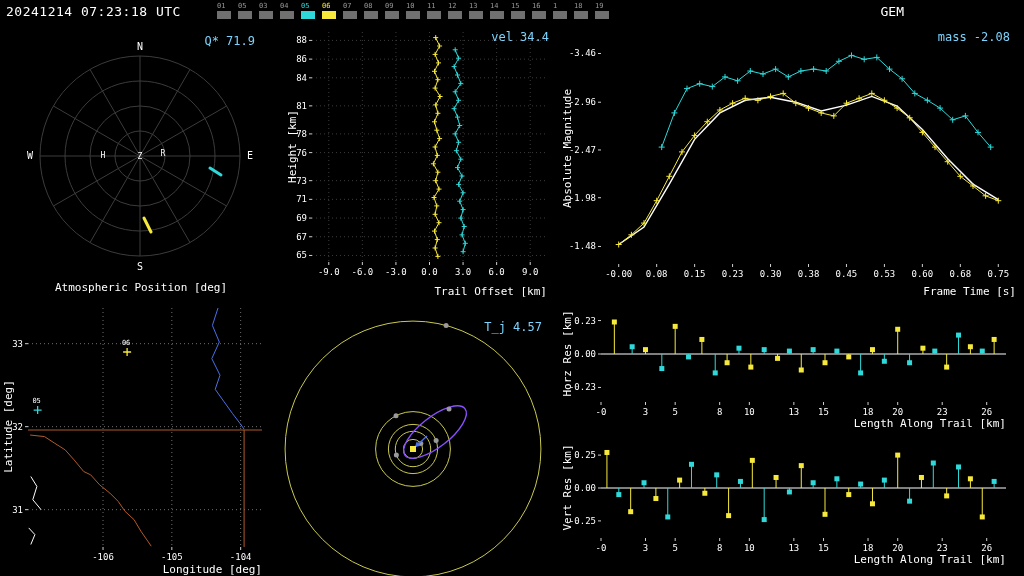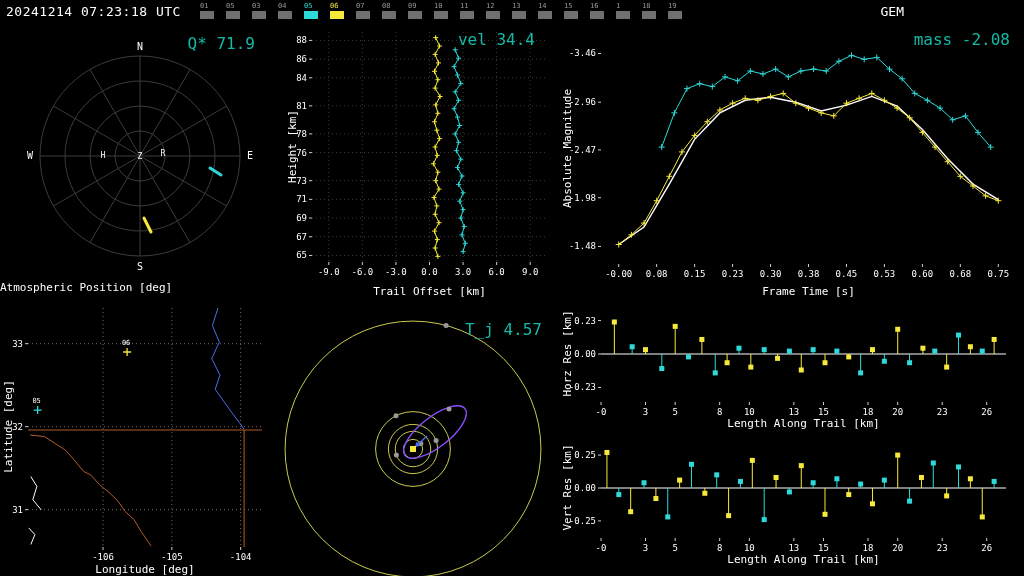--- a/index.html
+++ b/index.html
@@ -1,28 +1,28 @@
 <!DOCTYPE html>
 <html><head>
 <meta charset="utf-8">
 <style>
   *{box-sizing:border-box;margin:0;padding:0}
   html,body{width:1024px;height:576px;background:#000;overflow:hidden;position:relative;
     font-family:"DejaVu Sans Mono","Liberation Mono",monospace;color:#fff}
   #topbar{position:absolute;left:0;top:0;width:912px;height:22px}
   #timestamp{position:absolute;left:6px;top:4px;font-size:13px;letter-spacing:.5px}
   #shower{position:absolute;right:8px;top:4px;font-size:13px}
-  #stations{position:absolute;left:200px;top:2px;display:flex;gap:12px}
+  #stations{position:absolute;left:217px;top:2px;display:flex;gap:7px}
   .st{width:14px}
   .stn{font-size:7px;line-height:8px;color:#999}
   .stb{width:14px;height:8px;background:#707070;margin-top:1px}
   .panel{position:absolute}
-  .corner{position:absolute;font-size:16px;color:#14b8a6;white-space:pre}
-  .ptitle{position:absolute;left:0;width:100%;text-align:left;font-size:11px;color:#fff}
-  .xlab{position:absolute;text-align:center;font-size:11px;color:#fff}
+  .corner{position:absolute;font-size:12px;color:#7dd3fc;white-space:pre}
+  .ptitle{position:absolute;left:0;width:100%;text-align:center;font-size:11px;color:#fff}
+  .xlab{position:absolute;text-align:right;font-size:11px;color:#fff}
   .ylab{position:absolute;width:200px;text-align:center;font-size:11px;color:#fff;transform:rotate(-90deg)}
   svg{display:block}
   svg text{font-family:"DejaVu Sans Mono","Liberation Mono",monospace;fill:#fff}
 </style>
 </head>
 <body>
 
 <div id="topbar">
   <span id="timestamp">20241214 07:23:18 UTC</span>
   <div id="stations">
@@ -200,21 +200,21 @@
       </g>
       <g>
         <polyline points="173.2,27.8 176.6,36.2 172.1,44.6 175.5,53.0 178.8,61.4 173.2,69.8 176.6,78.3 172.1,86.7 175.5,95.1 177.7,103.5 173.2,111.9 176.6,120.3 174.4,128.7 178.8,137.2 175.5,145.6 180.0,154.0 176.6,162.4 181.1,170.8 177.7,179.2 181.1,187.6 178.8,196.1 182.2,204.5 180.0,212.9 183.3,221.3 181.1,229.7" fill="none" stroke="#2fd9d9" stroke-width="1"></polyline>
         <path d="M170.7 27.8L175.7 27.8M173.2 25.3L173.2 30.3M174.1 36.2L179.1 36.2M176.6 33.7L176.6 38.7M169.6 44.6L174.6 44.6M172.1 42.1L172.1 47.1M173.0 53.0L178.0 53.0M175.5 50.5L175.5 55.5M176.3 61.4L181.3 61.4M178.8 58.9L178.8 63.9M170.7 69.8L175.7 69.8M173.2 67.3L173.2 72.3M174.1 78.3L179.1 78.3M176.6 75.8L176.6 80.8M169.6 86.7L174.6 86.7M172.1 84.2L172.1 89.2M173.0 95.1L178.0 95.1M175.5 92.6L175.5 97.6M175.2 103.5L180.2 103.5M177.7 101.0L177.7 106.0M170.7 111.9L175.7 111.9M173.2 109.4L173.2 114.4M174.1 120.3L179.1 120.3M176.6 117.8L176.6 122.8M171.9 128.7L176.9 128.7M174.4 126.2L174.4 131.2M176.3 137.2L181.3 137.2M178.8 134.7L178.8 139.7M173.0 145.6L178.0 145.6M175.5 143.1L175.5 148.1M177.5 154.0L182.5 154.0M180.0 151.5L180.0 156.5M174.1 162.4L179.1 162.4M176.6 159.9L176.6 164.9M178.6 170.8L183.6 170.8M181.1 168.3L181.1 173.3M175.2 179.2L180.2 179.2M177.7 176.7L177.7 181.7M178.6 187.6L183.6 187.6M181.1 185.1L181.1 190.1M176.3 196.1L181.3 196.1M178.8 193.6L178.8 198.6M179.7 204.5L184.7 204.5M182.2 202.0L182.2 207.0M177.5 212.9L182.5 212.9M180.0 210.4L180.0 215.4M180.8 221.3L185.8 221.3M183.3 218.8L183.3 223.8M178.6 229.7L183.6 229.7M181.1 227.2L181.1 232.2" stroke="#2fd9d9" fill="none" stroke-width="1"></path>
       </g>
       <g>
         <polyline points="153.7,15.6 157.6,24.0 153.1,32.4 156.5,40.9 152.5,49.3 155.9,57.7 153.1,66.1 158.1,74.5 153.7,82.9 155.9,91.3 152.5,99.8 154.8,108.2 157.6,116.6 153.1,125.0 155.3,133.4 151.4,141.8 155.9,150.2 153.7,158.7 157.0,167.1 152.0,175.5 154.8,183.9 153.1,192.3 157.0,200.7 152.5,209.1 155.3,217.6 153.1,226.0 155.9,234.4" fill="none" stroke="#f6e93c" stroke-width="1"></polyline>
         <path d="M151.2 15.6L156.2 15.6M153.7 13.1L153.7 18.1M155.1 24.0L160.1 24.0M157.6 21.5L157.6 26.5M150.6 32.4L155.6 32.4M153.1 29.9L153.1 34.9M154.0 40.9L159.0 40.9M156.5 38.4L156.5 43.4M150.0 49.3L155.0 49.3M152.5 46.8L152.5 51.8M153.4 57.7L158.4 57.7M155.9 55.2L155.9 60.2M150.6 66.1L155.6 66.1M153.1 63.6L153.1 68.6M155.6 74.5L160.6 74.5M158.1 72.0L158.1 77.0M151.2 82.9L156.2 82.9M153.7 80.4L153.7 85.4M153.4 91.3L158.4 91.3M155.9 88.8L155.9 93.8M150.0 99.8L155.0 99.8M152.5 97.3L152.5 102.3M152.3 108.2L157.3 108.2M154.8 105.7L154.8 110.7M155.1 116.6L160.1 116.6M157.6 114.1L157.6 119.1M150.6 125.0L155.6 125.0M153.1 122.5L153.1 127.5M152.8 133.4L157.8 133.4M155.3 130.9L155.3 135.9M148.9 141.8L153.9 141.8M151.4 139.3L151.4 144.3M153.4 150.2L158.4 150.2M155.9 147.7L155.9 152.7M151.2 158.7L156.2 158.7M153.7 156.2L153.7 161.2M154.5 167.1L159.5 167.1M157.0 164.6L157.0 169.6M149.5 175.5L154.5 175.5M152.0 173.0L152.0 178.0M152.3 183.9L157.3 183.9M154.8 181.4L154.8 186.4M150.6 192.3L155.6 192.3M153.1 189.8L153.1 194.8M154.5 200.7L159.5 200.7M157.0 198.2L157.0 203.2M150.0 209.1L155.0 209.1M152.5 206.6L152.5 211.6M152.8 217.6L157.8 217.6M155.3 215.1L155.3 220.1M150.6 226.0L155.6 226.0M153.1 223.5L153.1 228.5M153.4 234.4L158.4 234.4M155.9 231.9L155.9 236.9" stroke="#f6e93c" fill="none" stroke-width="1"></path>
       </g>
     </svg>
-  <div class="corner" style="top:8px;right:20px">vel 34.4</div>
+  <div class="corner" style="top:8px;right:6px">vel 34.4</div>
   <div class="xlab" style="left:30px;width:235px;bottom:2px">Trail Offset [km]</div>
   <div class="ylab" style="left:-90px;top:118px">Height [km]</div>
 </div>
 
 <div class="panel" style="left:555px;top:22px;width:469px;height:278px">
   <svg id="c-mag" width="469" height="278">
       <g>
         <line x1="63.713414634146346" y1="242" x2="63.713414634146346" y2="245" stroke="#cfcfcf"></line>
         <text x="63.713414634146346" y="255" font-size="9" text-anchor="middle">-0.00</text>
         <line x1="101.67073170731706" y1="242" x2="101.67073170731706" y2="245" stroke="#cfcfcf"></line>

